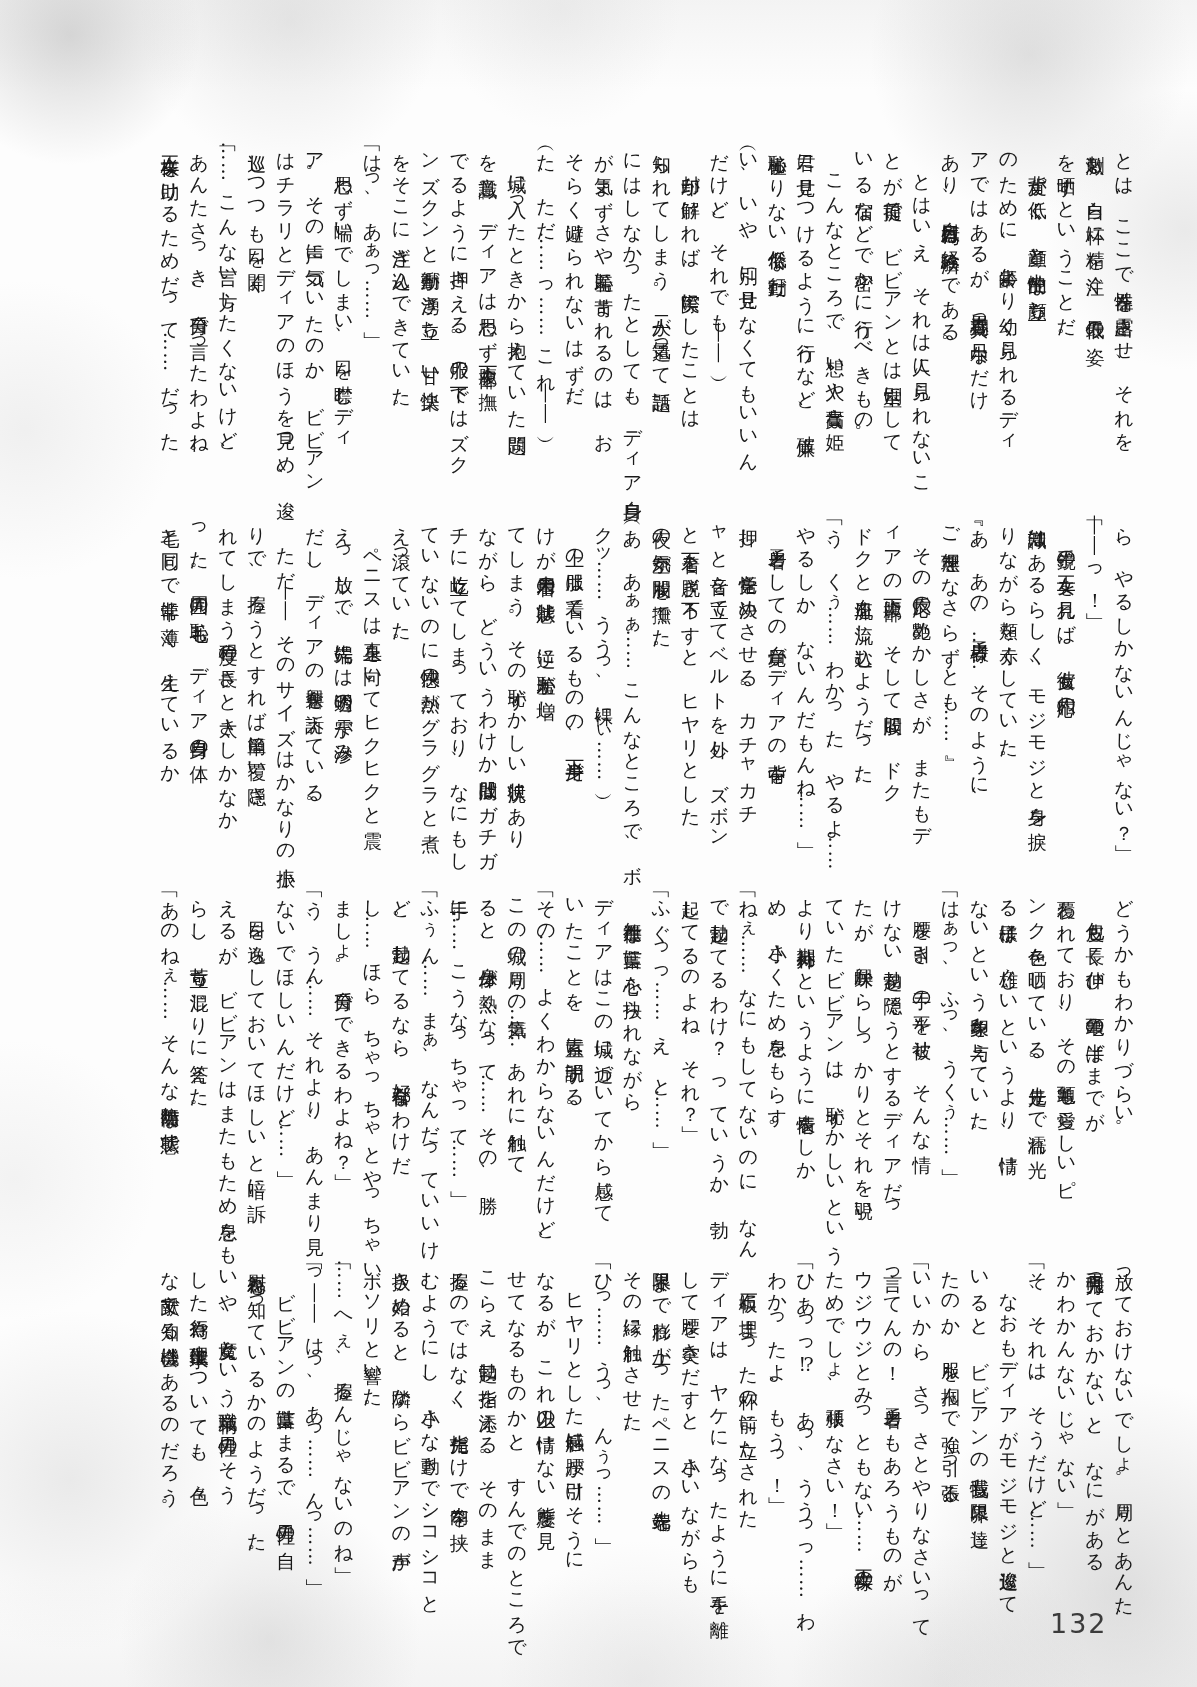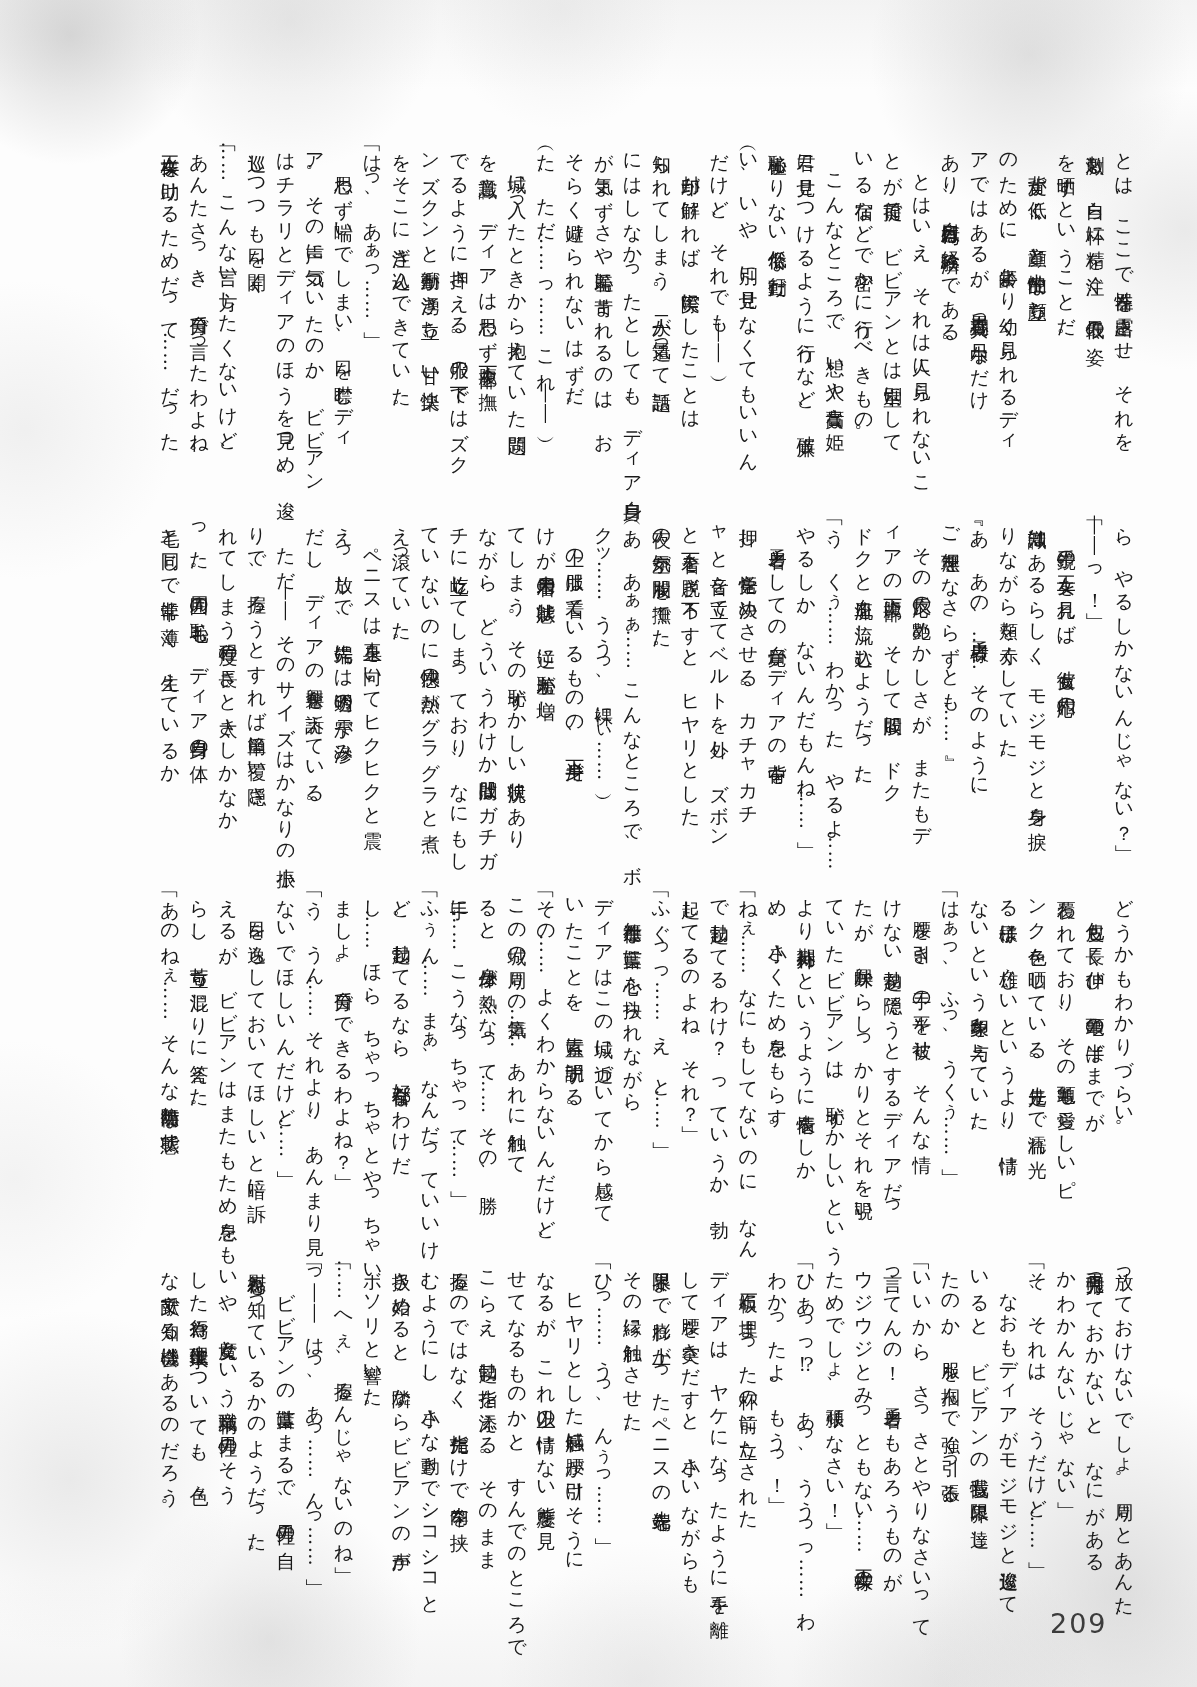--- a/index.html
+++ b/index.html
@@ -196,14 +196,14 @@
       <span class="line">扱き始めると、隣からビビアンの声が</span>
       <span class="line">ボソリと響いた。</span>
       <span class="line">「……へぇ、握るんじゃないのね」</span>
       <span class="line">「っ――はっ、あっ……んっ……」</span>
       <span class="line">　ビビアンの言葉はまるで、男性の自</span>
       <span class="line">慰行為を知っているかのようだった。</span>
       <span class="line">いや、魔女という職業柄、男性のそう</span>
       <span class="line">した行為や生理欲求についても、色々</span>
       <span class="line">な文献で知る機会はあるのだろう。</span>
     </div>
-  <div class="page-number">209</div>
+  <div class="page-number">132</div>
 </div>
 
 </body></html>

